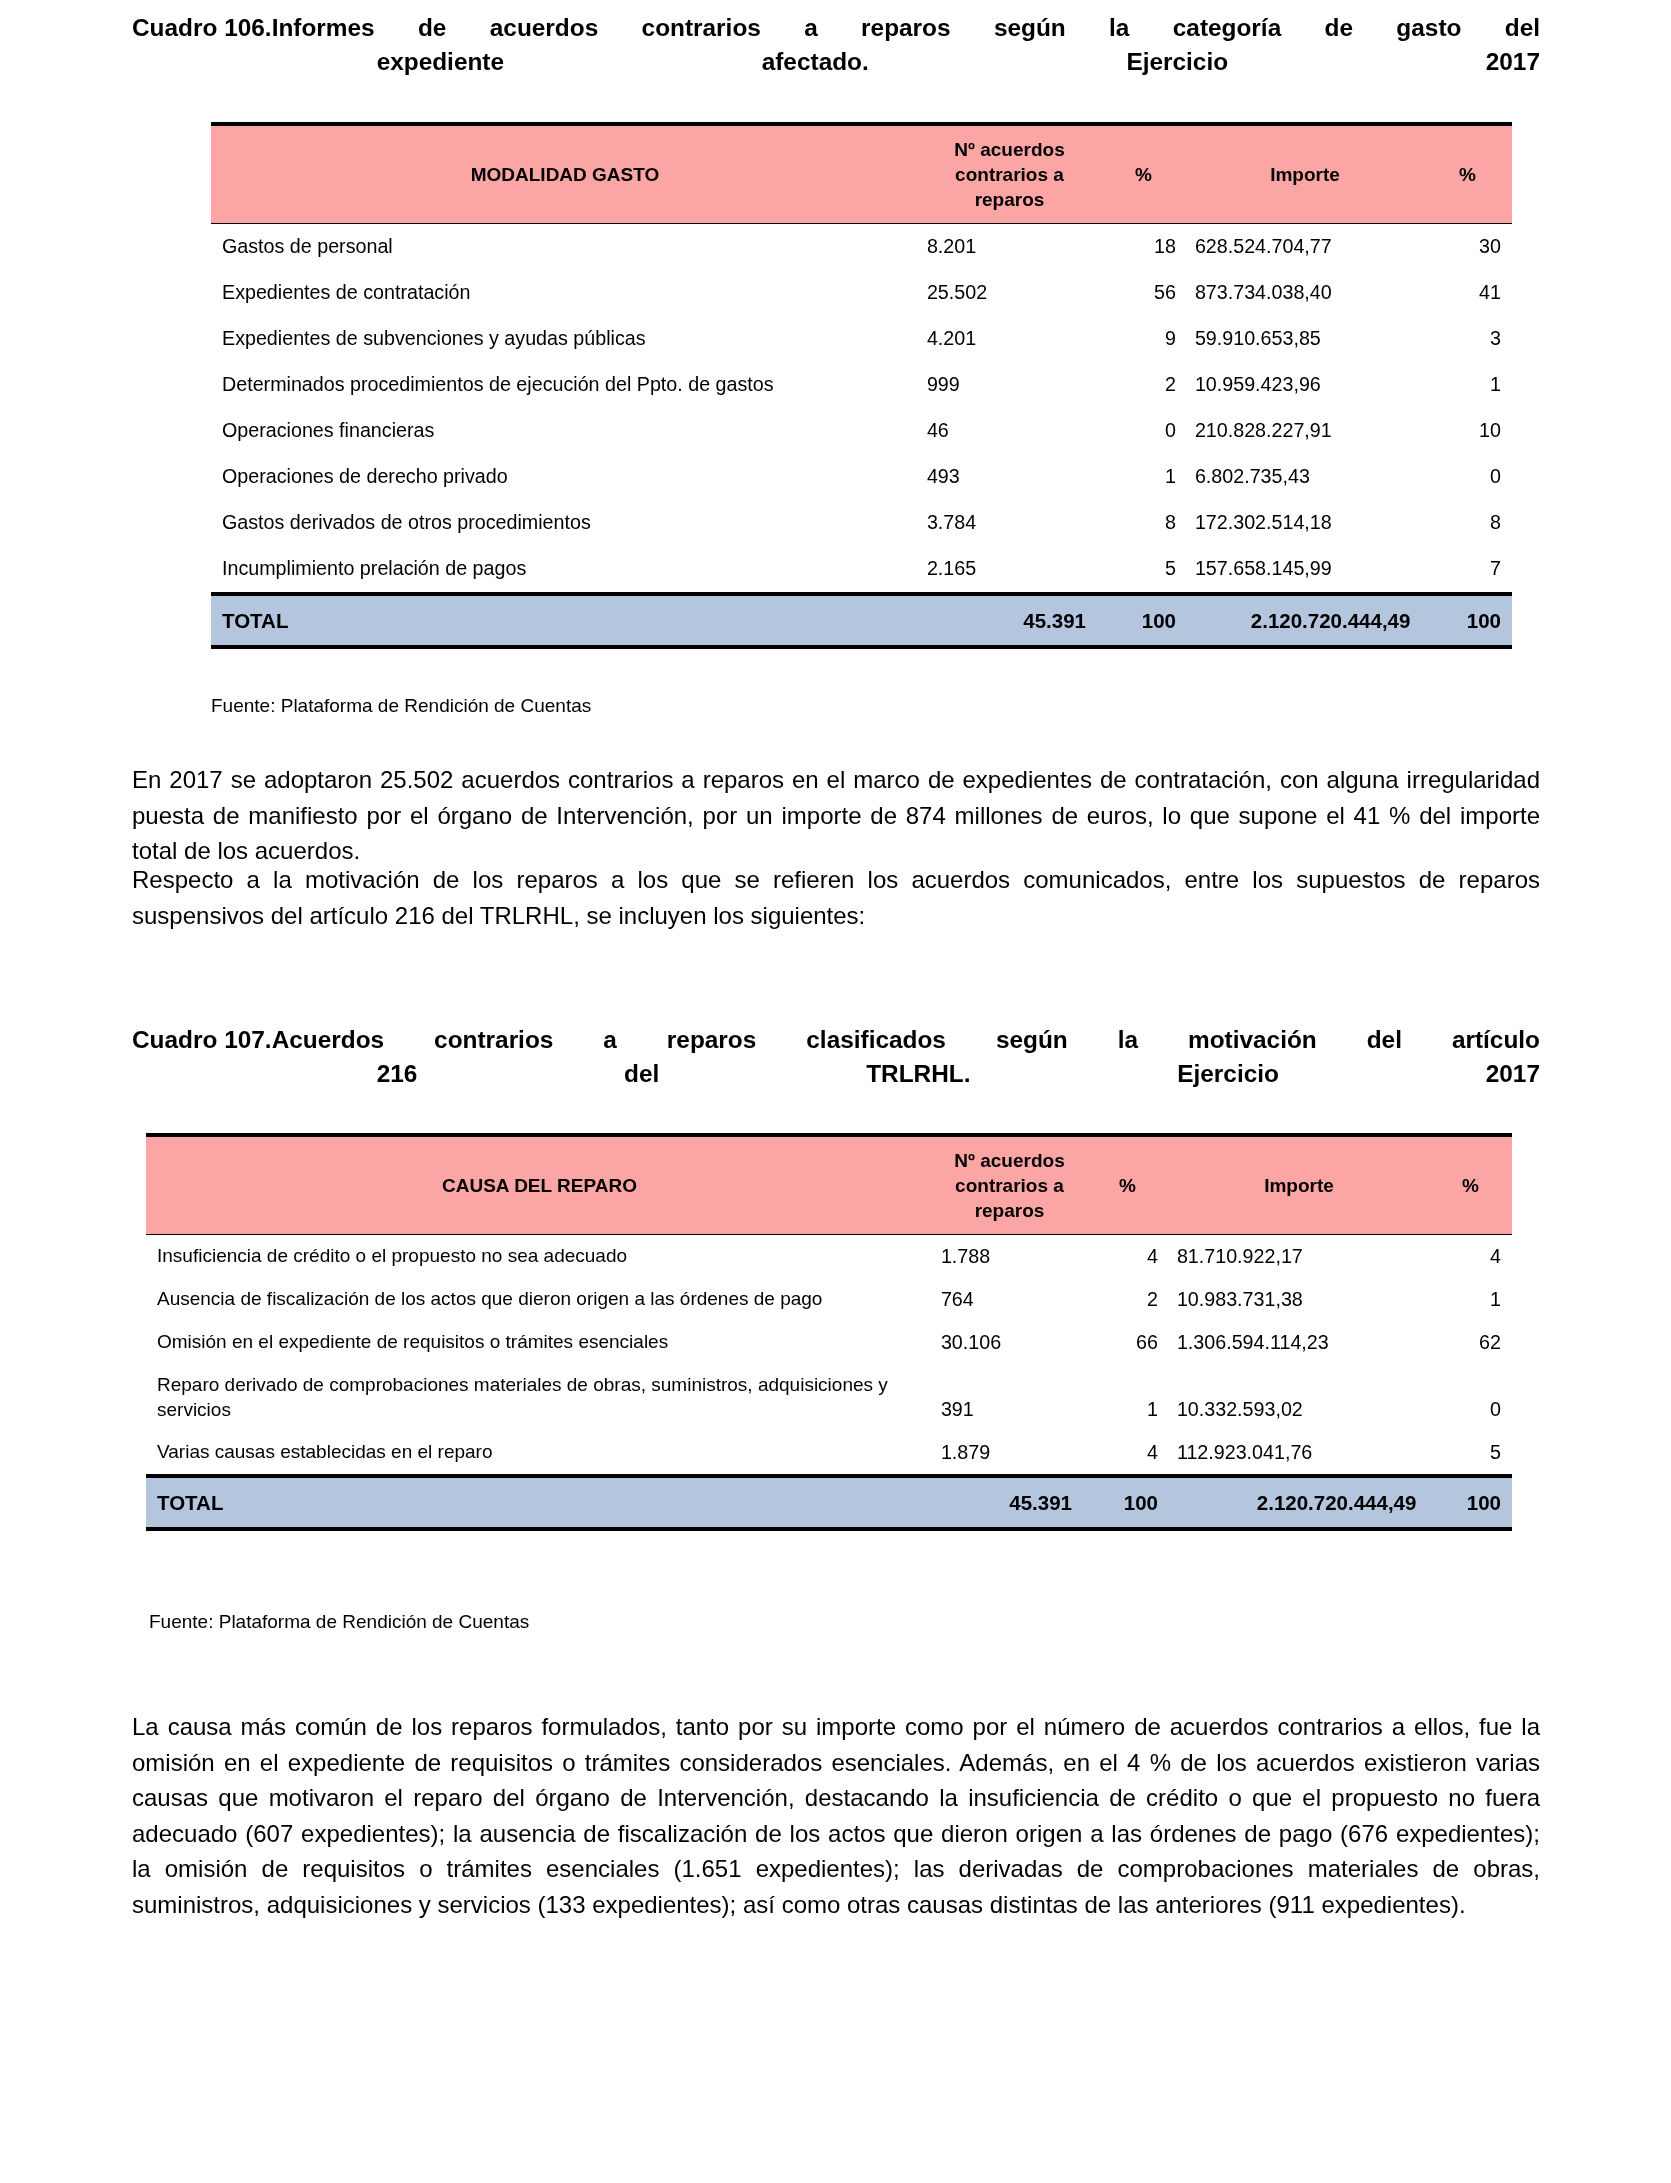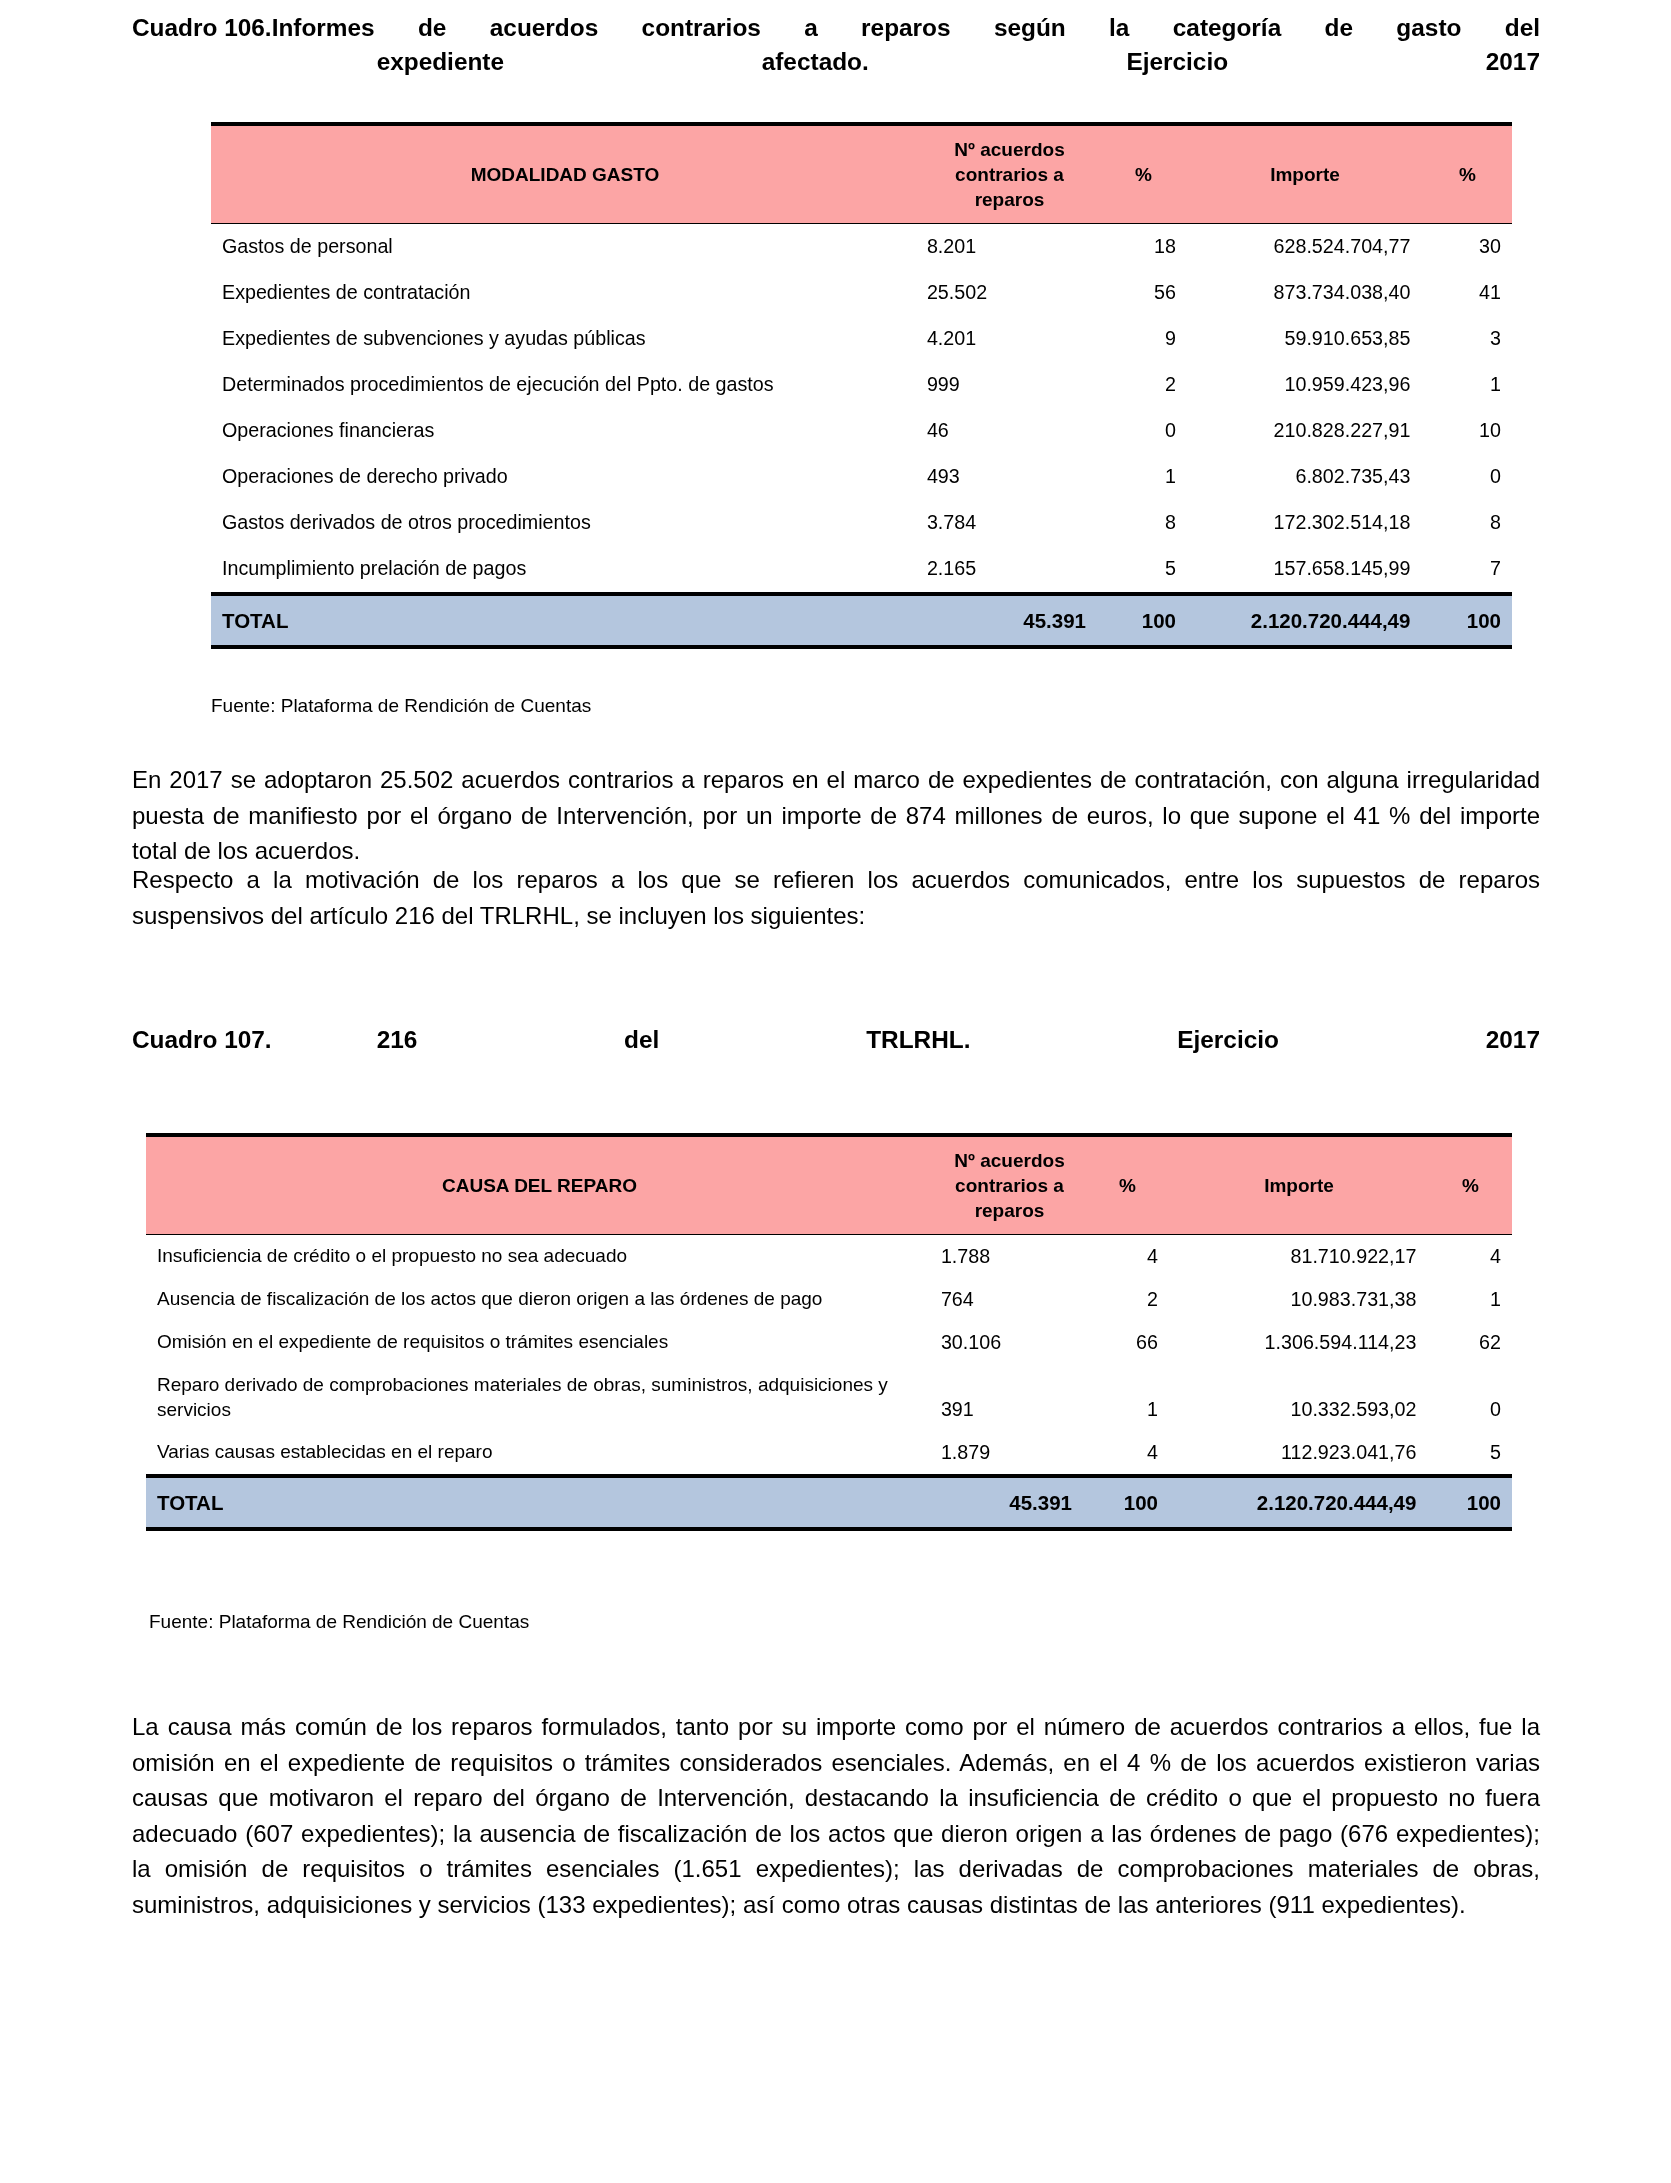--- a/index.html
+++ b/index.html
@@ -95,21 +95,21 @@
     text-align: left;
     padding-right: 14px;
     white-space: nowrap;
   }
   .dtable .body-row td.c-pct {
     text-align: right;
     padding-right: 11px;
     white-space: nowrap;
   }
   .dtable .body-row td.c-imp {
-    text-align: right;
+    text-align: left;
     padding-right: 12.6px;
     white-space: nowrap;
   }
   .dtable .total-row td {
     background: #b4c6de;
     font-weight: bold;
     font-size: 20.5px;
     border-top: 4.7px solid #000;
     border-bottom: 4.7px solid #000;
     padding: 12.6px 7.9px;
@@ -272,20 +272,21 @@
 
   <div class="fuente" id="fuente-106">Fuente: Plataforma de Rendición de Cuentas</div>
 
   <div class="para" id="para-1">En 2017 se adoptaron 25.502 acuerdos contrarios a reparos en el marco de expedientes de contratación, con alguna irregularidad puesta de manifiesto por el órgano de Intervención, por un importe de 874 millones de euros, lo que supone el 41 % del importe total de los acuerdos.</div>
 
   <div class="para" id="para-2">Respecto a la motivación de los reparos a los que se refieren los acuerdos comunicados, entre los supuestos de reparos suspensivos del artículo 216 del TRLRHL, se incluyen los siguientes:</div>
 
   <div class="cuadro-title t107-title">
     <span class="cuadro-label">Cuadro 107.</span>
     <span class="cuadro-text">
+      <span>Acuerdos contrarios a reparos clasificados según la motivación del artículo</span>
       <span class="last-line" style="margin-left:105px;">216 del TRLRHL. Ejercicio 2017</span>
     </span>
   </div>
 
   <table class="dtable" id="table-107">
     <colgroup>
       <col style="width:787px">
       <col style="width:153px">
       <col style="width:83px">
       <col style="width:260px">

